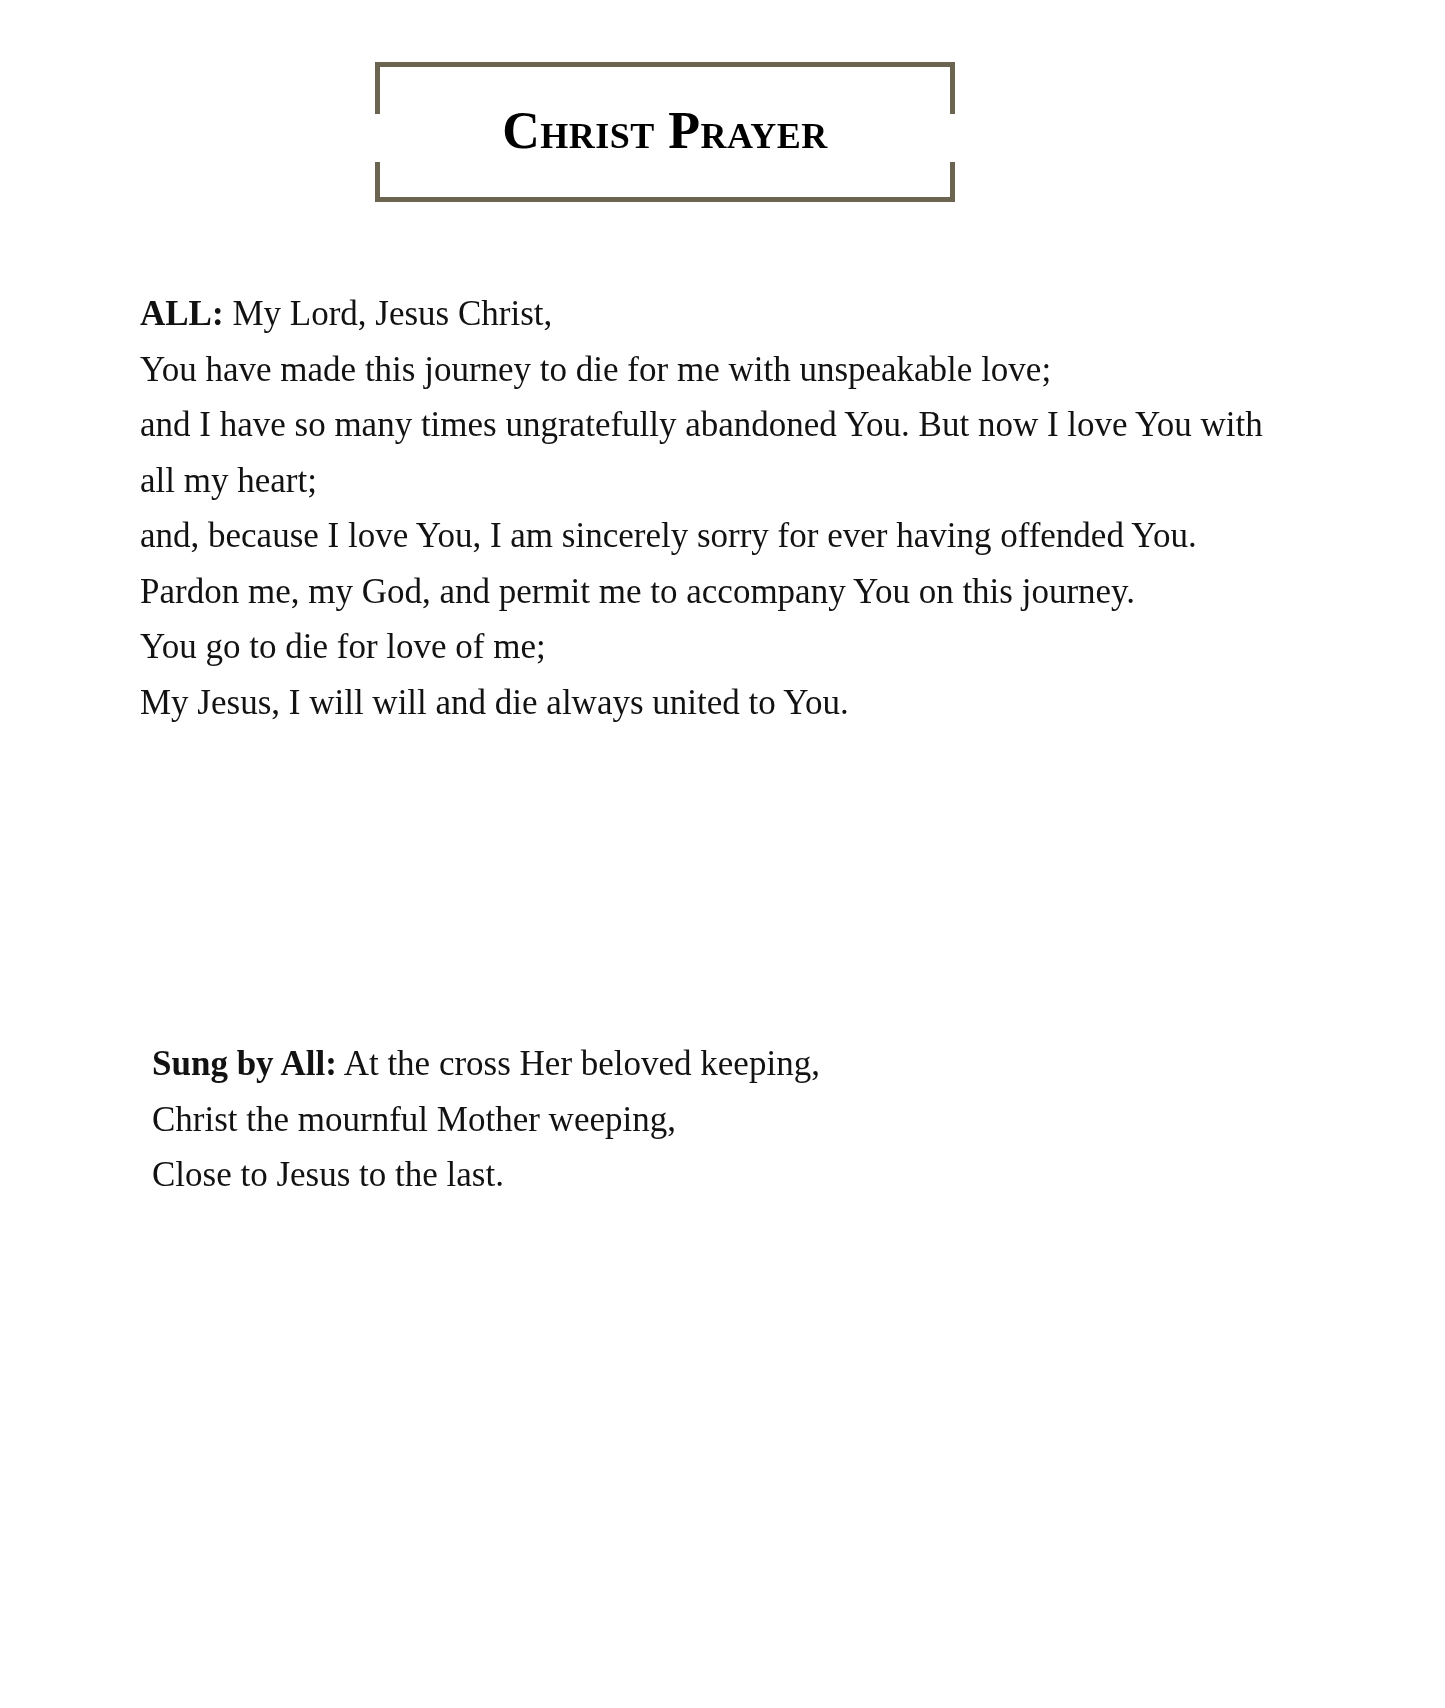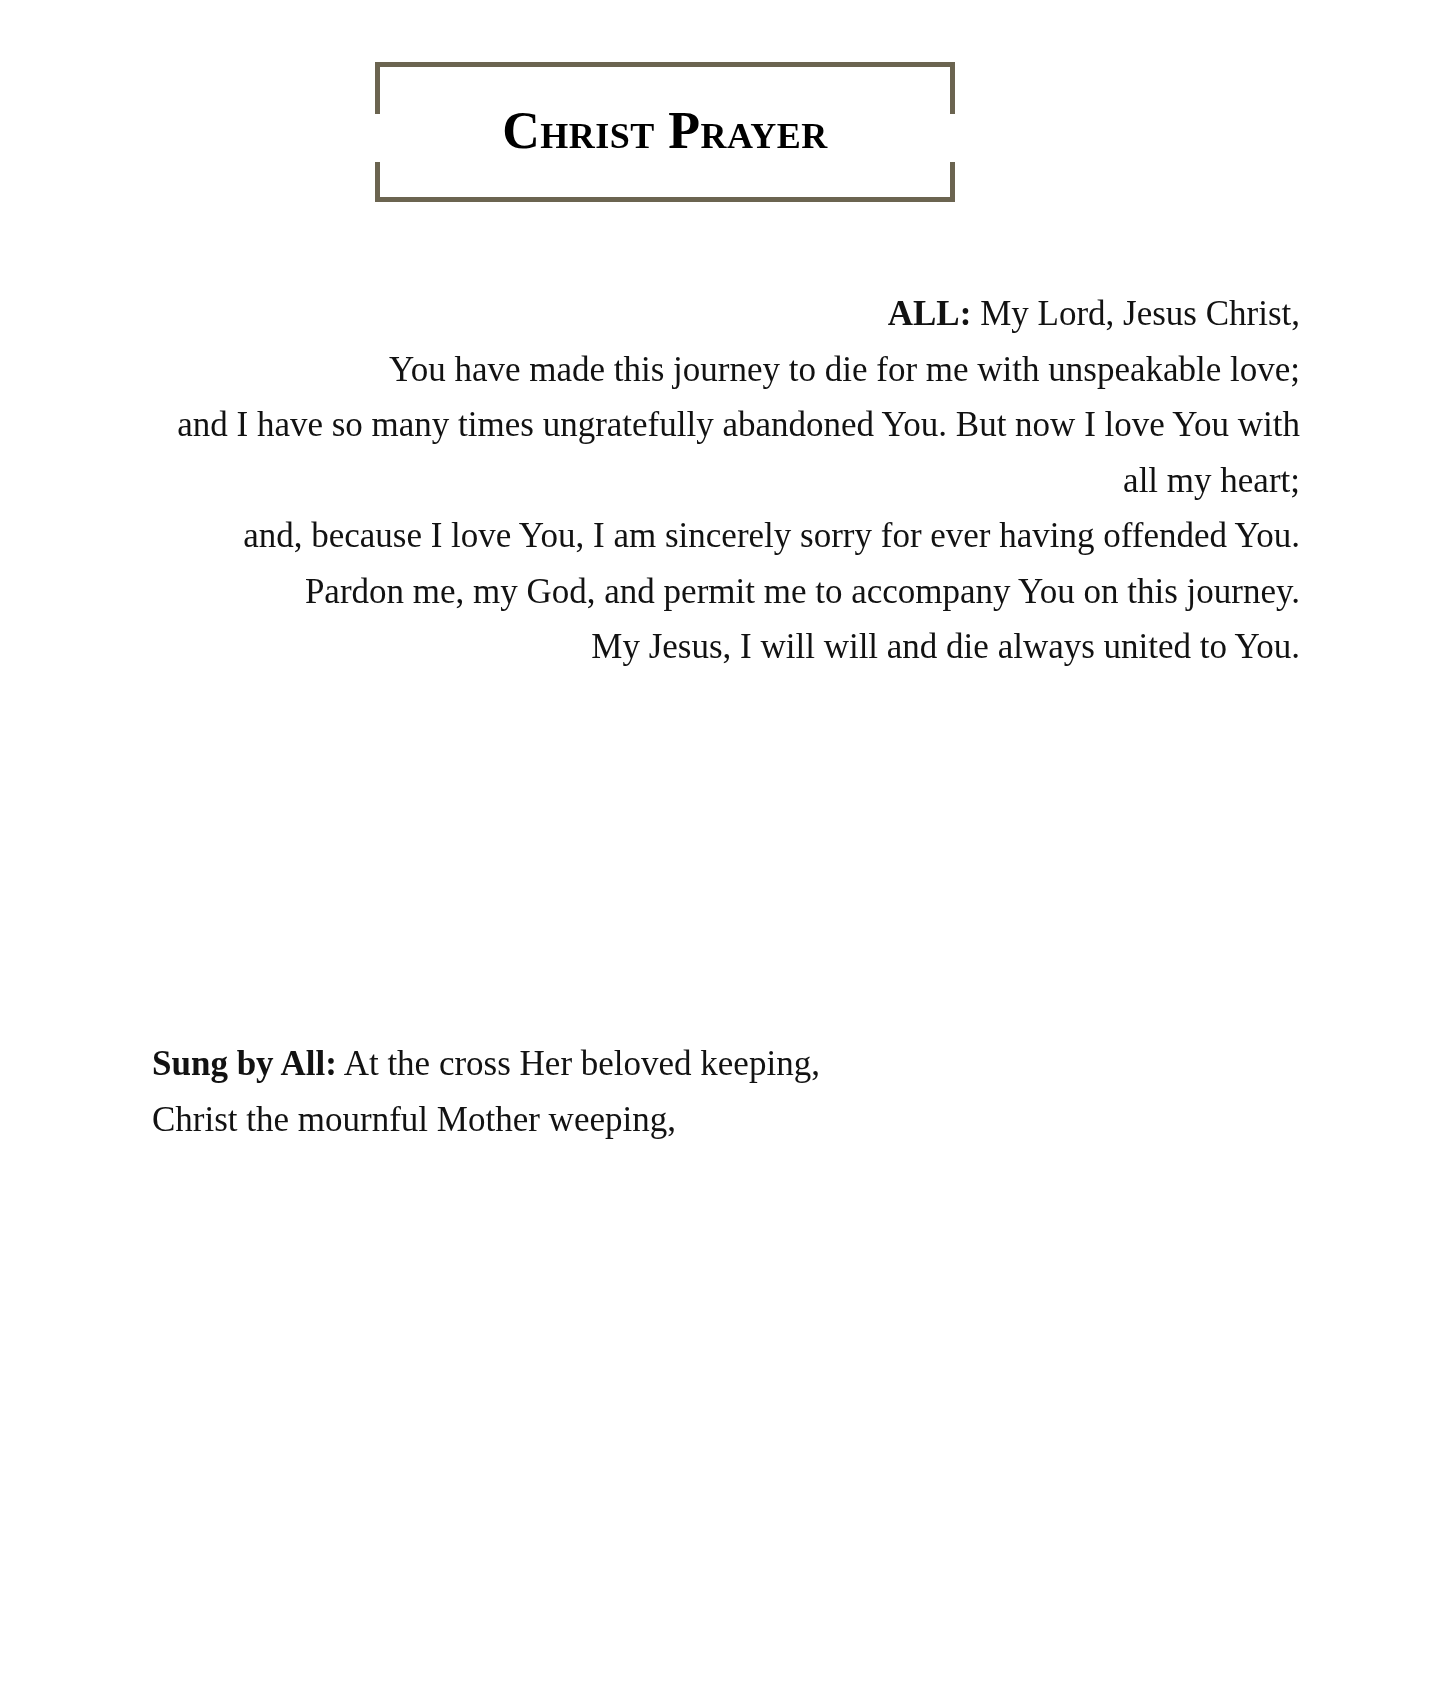--- a/index.html
+++ b/index.html
@@ -64,21 +64,20 @@
 
   
   .prayer {
     position: absolute;
     left: 140px;
     top: 286px;
     width: 1160px;
     font-size: 35px;
     line-height: 55.5px;
     color: #121212;
-    text-align: right;
   }
   .prayer .line { white-space: normal; }
   .speaker { font-weight: bold; }
 
   
   .sung {
     position: absolute;
     left: 152px;
     top: 1036px;
     width: 1160px;
@@ -99,19 +98,21 @@
   <div class="frame-v frame-right-bottom"></div>
   <div class="title-text">Christ Prayer</div>
 </div>
 
 <div class="prayer">
   <div class="line"><span class="speaker">ALL:</span> <span>My Lord, Jesus Christ,</span></div>
   <div class="line"><span>You have made this journey to die for me with unspeakable love;</span></div>
   <div class="line"><span>and I have so many times ungratefully abandoned You. But now I love You with all my heart;</span></div>
   <div class="line"><span>and, because I love You, I am sincerely sorry for ever having offended You.</span></div>
   <div class="line"><span>Pardon me, my God, and permit me to accompany You on this journey.</span></div>
+  <div class="line"><span>You go to die for love of me;</span></div>
   <div class="line"><span>My Jesus, I will will and die always united to You.</span></div>
 </div>
 
 <div class="sung">
   <div class="line"><span class="speaker">Sung by All:</span> <span>At the cross Her beloved keeping,</span></div>
   <div class="line"><span>Christ the mournful Mother weeping,</span></div>
+  <div class="line"><span>Close to Jesus to the last.</span></div>
 </div>
 
 </body></html>

